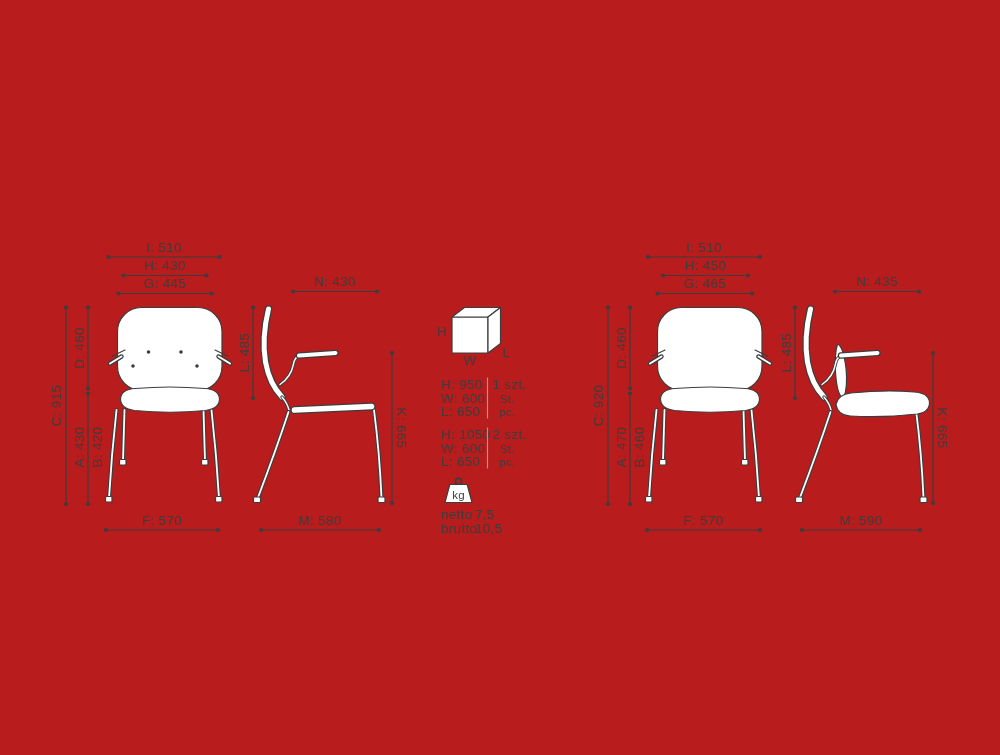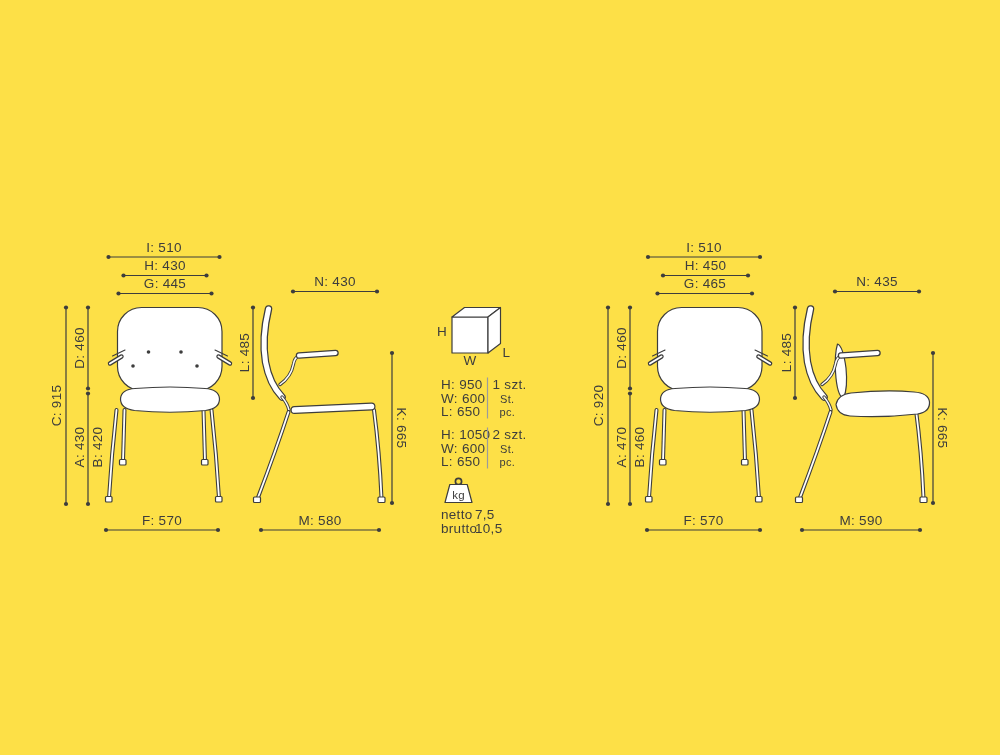--- a/index.html
+++ b/index.html
@@ -1,16 +1,16 @@
 <!DOCTYPE html>
 <html><head>
 <meta charset="utf-8">
 <style>
   html,body{margin:0;padding:0;background:#ffffff;}
-  .stage{position:relative;width:1000px;height:755px;background:#fde047;overflow:hidden;
+  .stage{position:relative;width:1000px;height:755px;background:#b91c1c;overflow:hidden;
          font-family:"Liberation Sans",sans-serif;}
   .dl{stroke:#3d3d3d;stroke-width:1.2;fill:none;}
   .dd{fill:#3d3d3d;}
   .lbl{font-family:"Liberation Sans",sans-serif;font-size:13.5px;fill:#3d3d3d;letter-spacing:.3px;}
   .sm{font-size:11px;}
   .o{fill:#ffffff;stroke:#3d3d3d;stroke-width:1.2;stroke-linejoin:round;}
   .t1{fill:none;stroke:#3d3d3d;stroke-linecap:round;stroke-linejoin:round;}
   .t2{fill:none;stroke:#ffffff;stroke-linecap:round;stroke-linejoin:round;}
   .thin{fill:none;stroke:#3d3d3d;stroke-width:1.1;stroke-linecap:round;}
   .div{stroke:#9b9b9b;stroke-width:1.2;}

